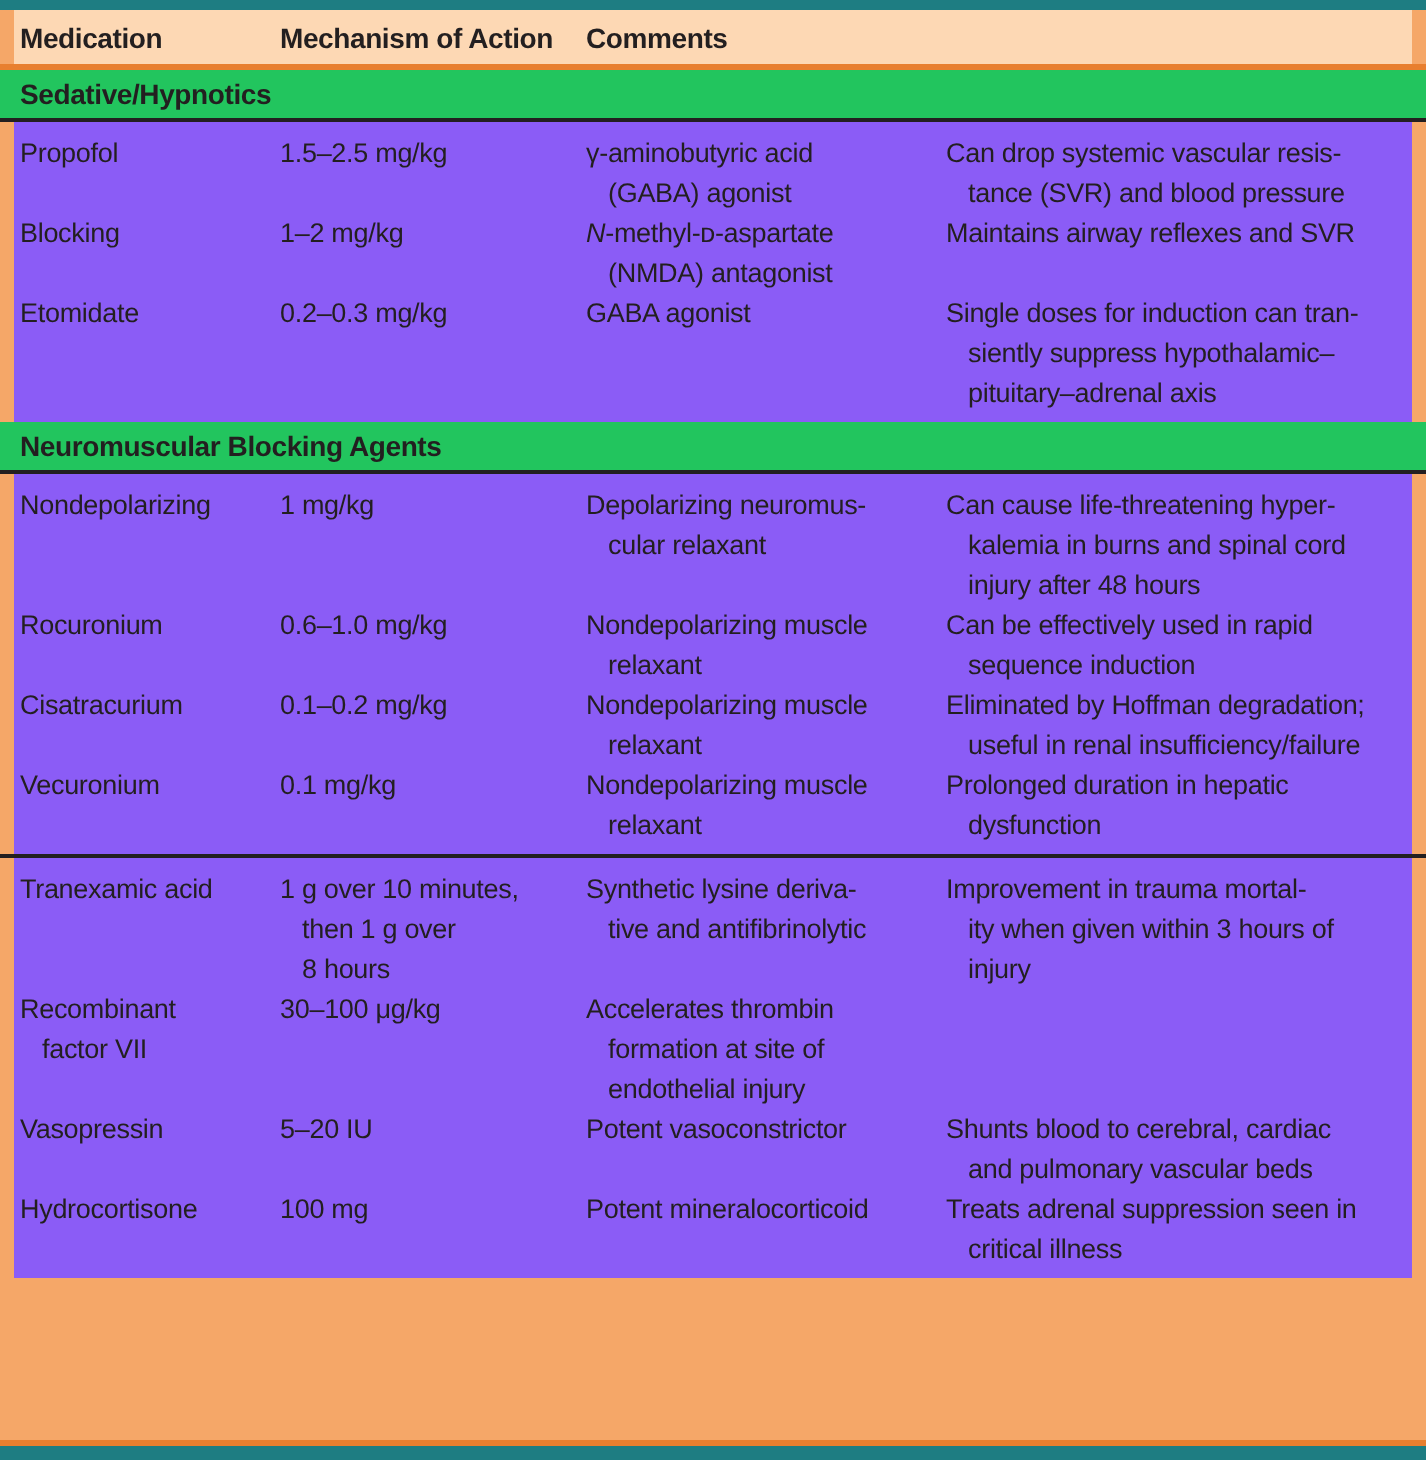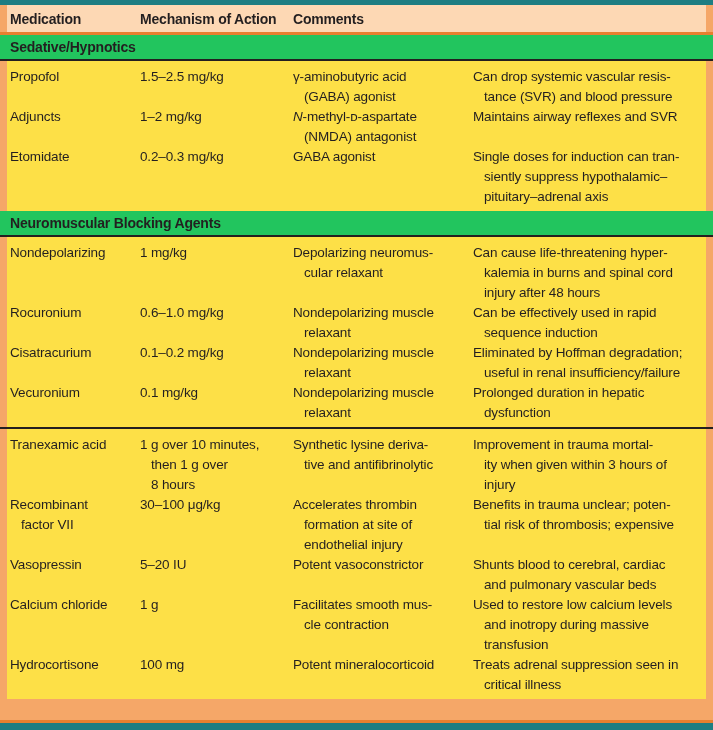--- a/index.html
+++ b/index.html
@@ -35,21 +35,21 @@
     margin: 0 -7px;
     display: flex;
     align-items: center;
     padding-left: 10px;
     font-weight: bold;
     font-size: 14px;
     letter-spacing: -0.2px;
     background: #22c55e;
   }
   .tbody {
-    background: #fde047;
+    background: #8b5cf6;
     padding: 6px 0 4px;
     font-size: 13.5px;
     line-height: 20px;
     letter-spacing: -0.15px;
   }
   .row {
     display: grid;
     grid-template-columns: 130px 153px 180px auto;
     padding-left: 3px;
   }
@@ -82,21 +82,21 @@
     <div class="tbody">
       <div class="row">
         <div class="cell">Propofol</div>
         <div class="cell">1.5–2.5 mg/kg</div>
         <div class="cell">γ-aminobutyric acid
 (GABA) agonist</div>
         <div class="cell">Can drop systemic vascular resis-
 tance (SVR) and blood pressure</div>
       </div>
       <div class="row">
-        <div class="cell">Adjuncts</div>
+        <div class="cell">Blocking</div>
         <div class="cell">1–2 mg/kg</div>
         <div class="cell mech-ketamine">N-methyl-ᴅ-aspartate
 (NMDA) antagonist</div>
         <div class="cell">Maintains airway reflexes and SVR</div>
       </div>
       <div class="row">
         <div class="cell">Etomidate</div>
         <div class="cell">0.2–0.3 mg/kg</div>
         <div class="cell">GABA agonist</div>
         <div class="cell">Single doses for induction can tran-
@@ -156,38 +156,27 @@
 ity when given within 3 hours of
 injury</div>
       </div>
       <div class="row">
         <div class="cell">Recombinant
 factor VII</div>
         <div class="cell">30–100 μg/kg</div>
         <div class="cell">Accelerates thrombin
 formation at site of
 endothelial injury</div>
-        <div class="cell">Benefits in trauma unclear; poten-
-tial risk of thrombosis; expensive</div>
       </div>
       <div class="row">
         <div class="cell">Vasopressin</div>
         <div class="cell">5–20 IU</div>
         <div class="cell">Potent vasoconstrictor</div>
         <div class="cell">Shunts blood to cerebral, cardiac
 and pulmonary vascular beds</div>
-      </div>
-      <div class="row">
-        <div class="cell">Calcium chloride</div>
-        <div class="cell">1 g</div>
-        <div class="cell">Facilitates smooth mus-
-cle contraction</div>
-        <div class="cell">Used to restore low calcium levels
-and inotropy during massive
-transfusion</div>
       </div>
       <div class="row">
         <div class="cell">Hydrocortisone</div>
         <div class="cell">100 mg</div>
         <div class="cell">Potent mineralocorticoid</div>
         <div class="cell">Treats adrenal suppression seen in
 critical illness</div>
       </div>
     </div>
 

